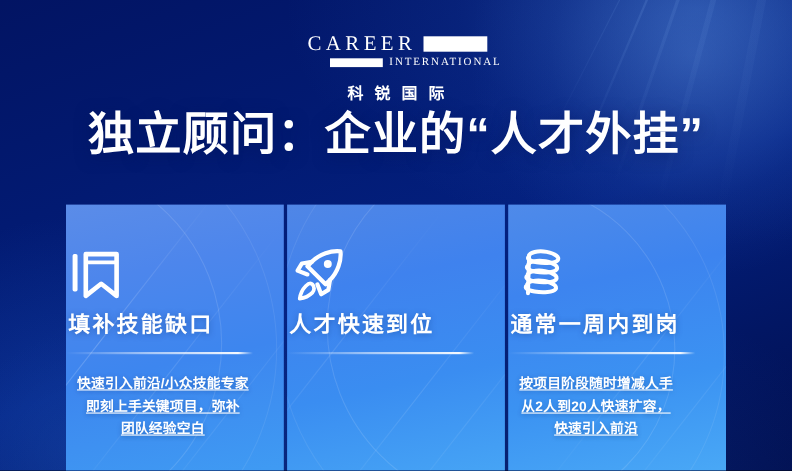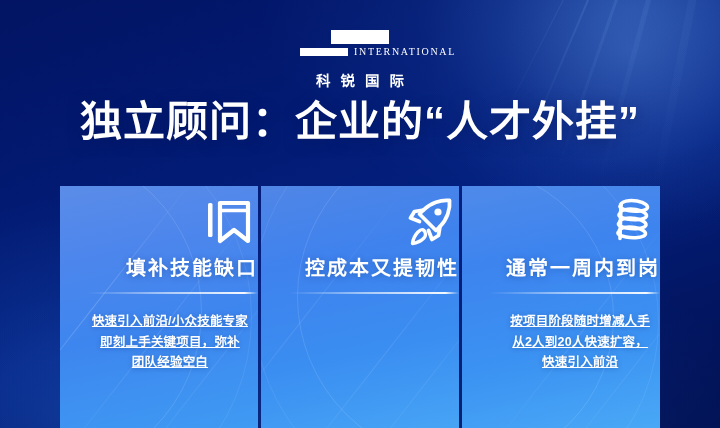--- a/index.html
+++ b/index.html
@@ -151,22 +151,22 @@
     transform-origin: center;
     transform: rotate(38deg);
   }
 
   .card-inner {
     position: relative;
     z-index: 3;
     height: 100%;
     display: flex;
     flex-direction: column;
-    align-items: flex-end;
-    padding-top: 4px;
+    align-items: flex-start;
+    padding-top: 32px;
     box-sizing: border-box;
   }
   .card-icon {
     height: 60px;
     display: flex; align-items: center; justify-content: center;
     margin-bottom: 8px;
   }
   .card-title {
     color: #ffffff;
     font-size: 20px;
@@ -204,20 +204,21 @@
   <div class="glow-tr"></div>
   <div class="glow-bl"></div>
   <div class="ray r1"></div>
   <div class="ray r2"></div>
   <div class="ray r3"></div>
   <div class="ray r4"></div>
   <div class="ray r5"></div>
 
   <div class="logo-wrap">
     <div class="logo-row1">
+      <div class="logo-career">CAREER</div>
       <div class="logo-block-r"></div>
     </div>
     <div class="logo-row2">
       <div class="logo-block-l"></div>
       <div class="logo-intl">INTERNATIONAL</div>
     </div>
     <div class="logo-cn">科锐国际</div>
   </div>
 
   <div class="headline">独立顾问：企业的“人才外挂”</div>
@@ -265,21 +266,21 @@
       <div class="card-inner">
         <div class="card-icon">
           <svg width="58" height="58" viewBox="0 0 58 58" fill="none" aria-hidden="true">
             <path d="M48.5 9.5 C40 8.5 29.5 12 22.5 19 L18.5 23 L35 39.5 L39 35.5 C46 28.5 49.5 18 48.5 9.5 Z" stroke="#ffffff" stroke-width="3.8" stroke-linejoin="round" fill="none"></path>
             <path d="M22.5 19 L13.5 20.5 L9.5 27 L18.5 30.5" stroke="#ffffff" stroke-width="3.8" stroke-linejoin="round" stroke-linecap="round" fill="none"></path>
             <path d="M39 35.5 L37.5 44.5 L31 48.5 L27.5 39.5" stroke="#ffffff" stroke-width="3.8" stroke-linejoin="round" stroke-linecap="round" fill="none"></path>
             <circle cx="37" cy="21" r="3.6" fill="#ffffff"></circle>
             <path d="M17 41 C14 44 12 48.5 11.5 52.5 C15.5 52 20 50 23 47 C25 45 25 41.5 23 39.5 C21 37.5 19 39 17 41 Z" stroke="#ffffff" stroke-width="3.4" stroke-linejoin="round" fill="none"></path>
           </svg>
         </div>
-        <div class="card-title">控成本又提韧性</div>
+        <div class="card-title">人才快速到位</div>
         <div class="divider"></div>
       </div>
     </div>
 
     <div class="card c3">
       <div class="arcs">
         <div class="arc arc1"></div>
           <div class="arc arc2"></div>
           <div class="arc arc3"></div>
           <div class="arc arc4"></div>

